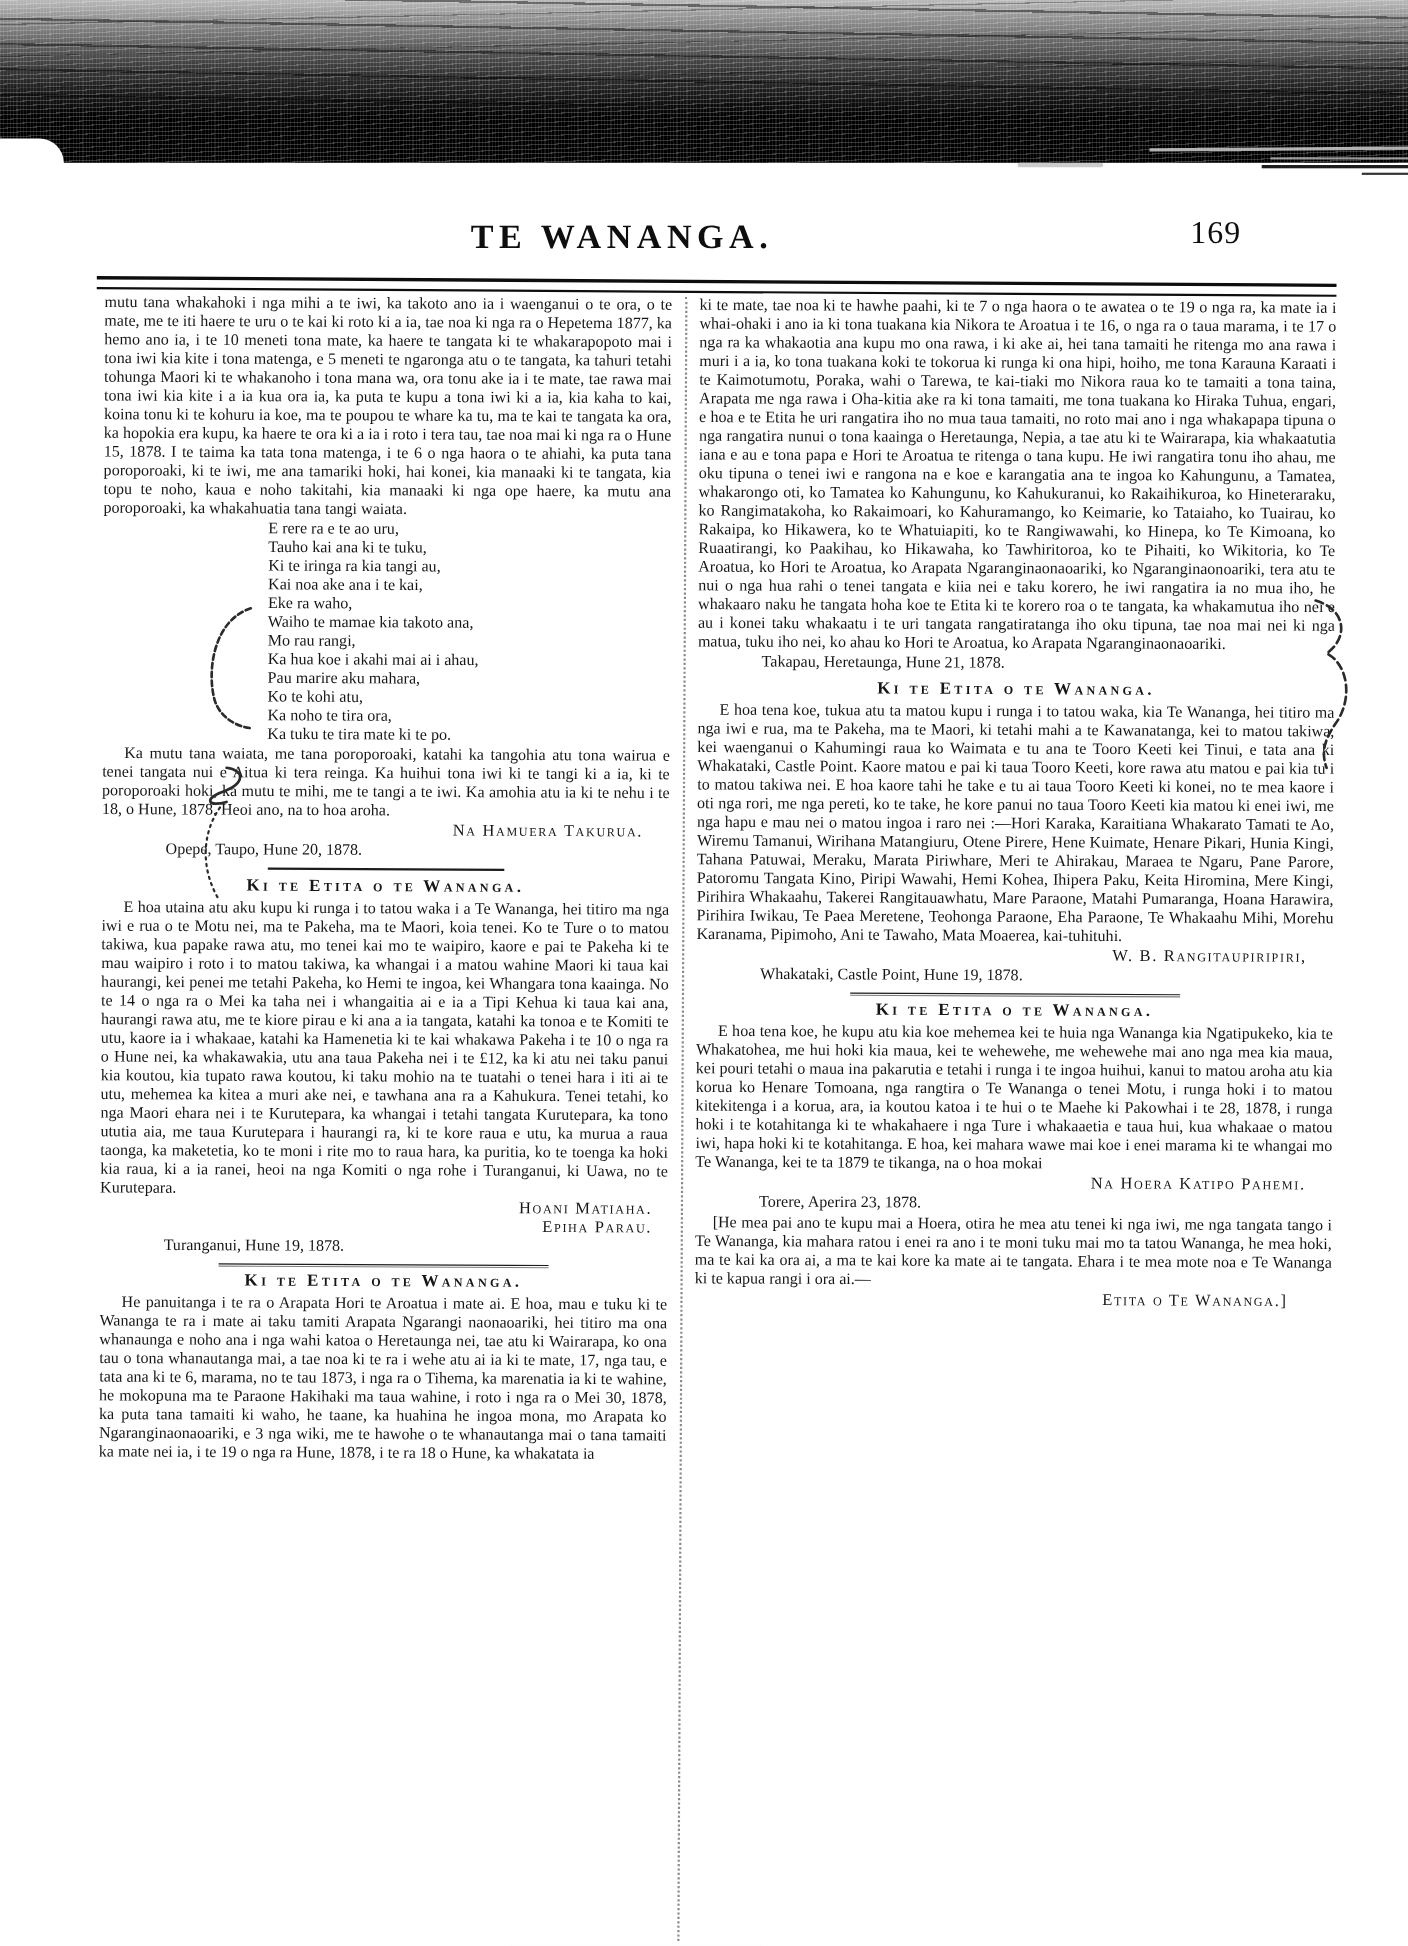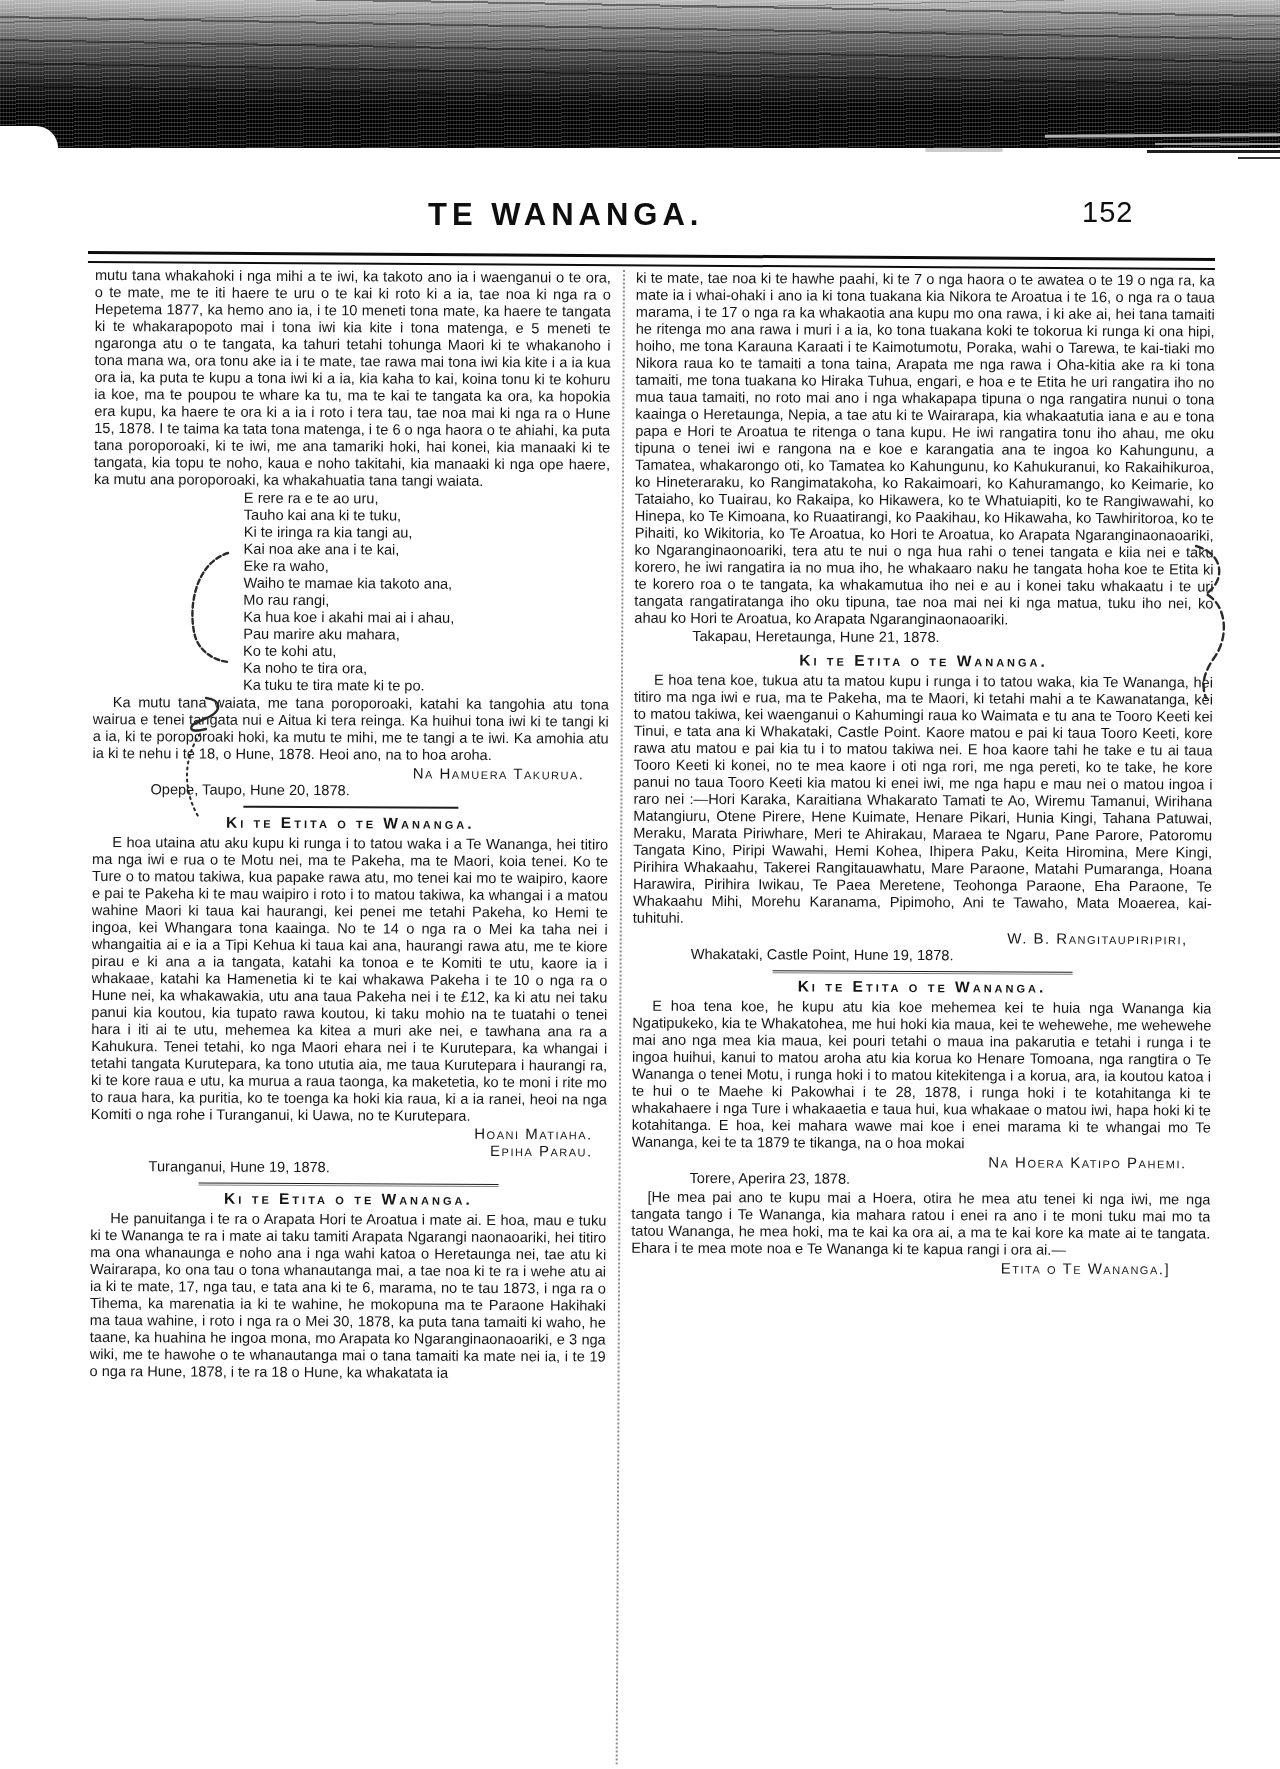--- a/index.html
+++ b/index.html
@@ -1,17 +1,17 @@
 <!DOCTYPE html>
 <html><head>
 <meta charset="utf-8">
 <style>
   html,body{margin:0;padding:0;background:#e8e8e8;}
   .page{position:relative;width:1280px;height:1769px;margin:0 auto;background:#ffffff;
-        overflow:hidden;font-family:Liberation Sans, sans-serif;color:#161616;}
+        overflow:hidden;font-family:Liberation Serif, serif;color:#161616;}
 
   
   .scan-band{position:absolute;top:0;left:0;width:1280px;height:148px;overflow:visible;
     background:
       repeating-linear-gradient(178deg, rgba(255,255,255,.20) 0 1px, rgba(0,0,0,0) 1px 4px),
       repeating-linear-gradient(90deg, rgba(255,255,255,.10) 0 1px, rgba(0,0,0,0) 1px 3px),
       linear-gradient(180deg,#b9b9b9 0%,#8f8f8f 12%,#646464 26%,#3d3d3d 40%,#1d1d1d 55%,#000 72%,#000 100%);}
   .scan-band::before{content:"";position:absolute;left:0;top:0;width:100%;height:96px;
     background:
       repeating-linear-gradient(1deg, transparent 0 9px, rgba(0,0,0,.5) 9px 11px, transparent 11px 23px),
@@ -64,21 +64,21 @@
 
   <div class="scan-band">
     <div class="streak-a"></div>
     <div class="streak-b"></div>
   </div>
   <div class="dash-a"></div>
   <div class="dash-b"></div>
   <div class="smudge"></div>
 
   <div class="masthead-title">TE WANANGA.</div>
-  <div class="page-number">152</div>
+  <div class="page-number">169</div>
   <div class="double-rule"></div>
 
   <div class="columns">
 
     <div class="col col-left">
       <p class="para">mutu tana whakahoki i nga mihi a te iwi, ka takoto ano ia i waenganui o te ora, o te mate, me te iti haere te uru o te kai ki roto ki a ia, tae noa ki nga ra o Hepetema 1877, ka hemo ano ia, i te 10 meneti tona mate, ka haere te tangata ki te whakarapopoto mai i tona iwi kia kite i tona matenga, e 5 meneti te ngaronga atu o te tangata, ka tahuri tetahi tohunga Maori ki te whakanoho i tona mana wa, ora tonu ake ia i te mate, tae rawa mai tona iwi kia kite i a ia kua ora ia, ka puta te kupu a tona iwi ki a ia, kia kaha to kai, koina tonu ki te kohuru ia koe, ma te poupou te whare ka tu, ma te kai te tangata ka ora, ka hopokia era kupu, ka haere te ora ki a ia i roto i tera tau, tae noa mai ki nga ra o Hune 15, 1878. I te taima ka tata tona matenga, i te 6 o nga haora o te ahiahi, ka puta tana poroporoaki, ki te iwi, me ana tamariki hoki, hai konei, kia manaaki ki te tangata, kia topu te noho, kaua e noho takitahi, kia manaaki ki nga ope haere, ka mutu ana poroporoaki, ka whakahuatia tana tangi waiata.</p>
       <div class="poem">
         <div>E rere ra e te ao uru,</div>
         <div>Tauho kai ana ki te tuku,</div>
         <div>Ki te iringa ra kia tangi au,</div>

